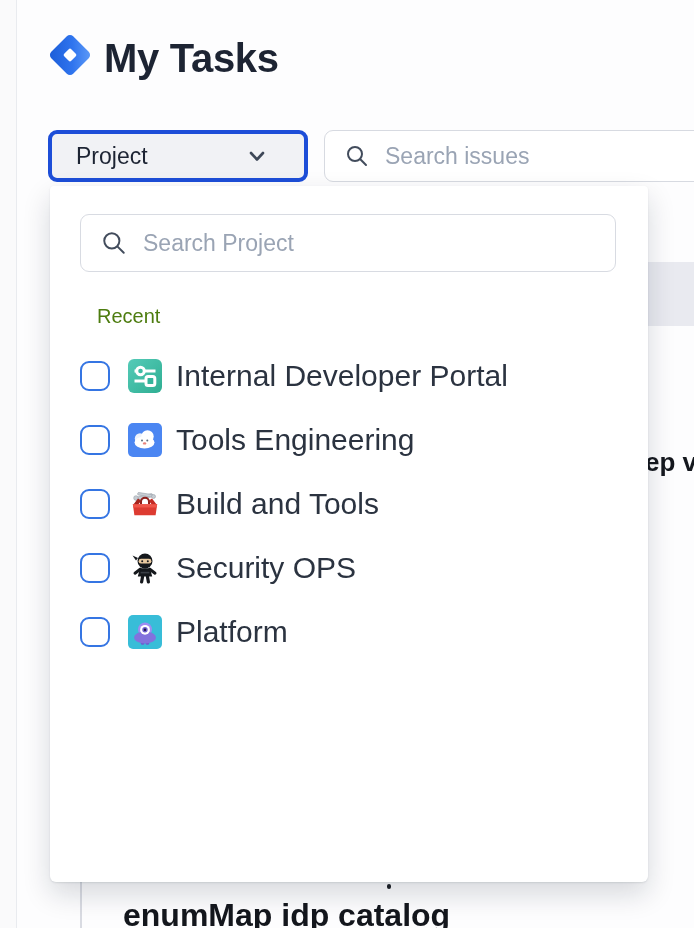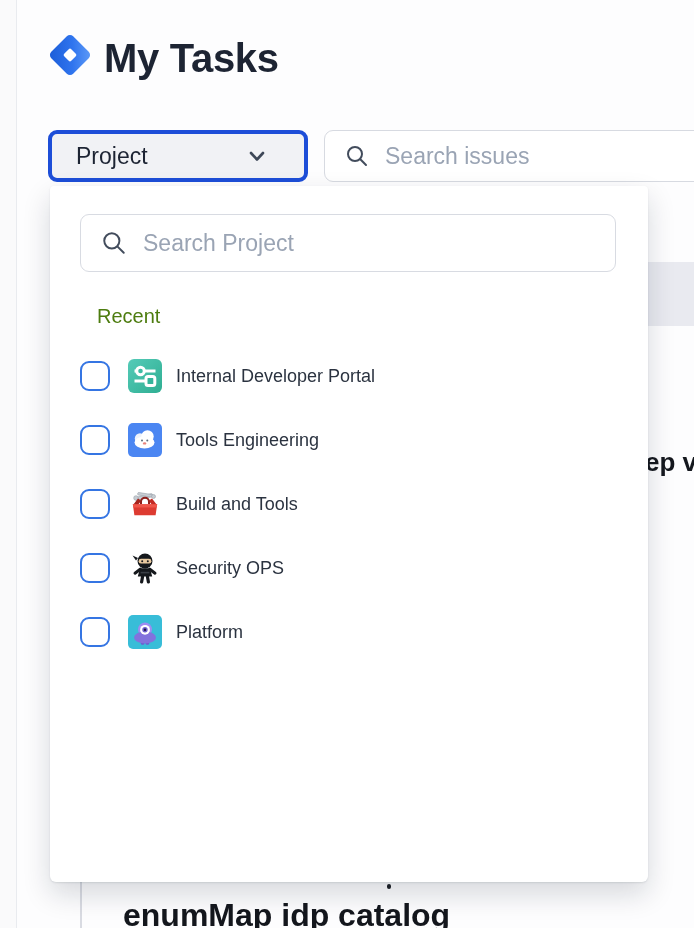--- a/index.html
+++ b/index.html
@@ -81,21 +81,21 @@
   }
   .opt-row {
     position: absolute; left: 30px; height: 44px;
     display: flex; align-items: center; cursor: pointer;
   }
   .opt-row .cbx {
     width: 30px; height: 30px; border: 2px solid #3575e3; border-radius: 9px;
     background: #ffffff; flex: 0 0 auto;
   }
   .opt-row .avatar { width: 34px; height: 34px; margin-left: 18px; flex: 0 0 auto; }
-  .opt-row .olbl { margin-left: 14px; font-size: 18px; color: #2b3340; white-space: nowrap; }
+  .opt-row .olbl { margin-left: 14px; font-size: 30px; color: #2b3340; white-space: nowrap; }
   .icon-stroke { stroke: #424c5c; }
 </style>
 </head>
 <body>
 
 <div class="stage">
 
   <div class="left-gutter"></div>
 
   <svg class="logo" viewBox="0 0 46 46">

